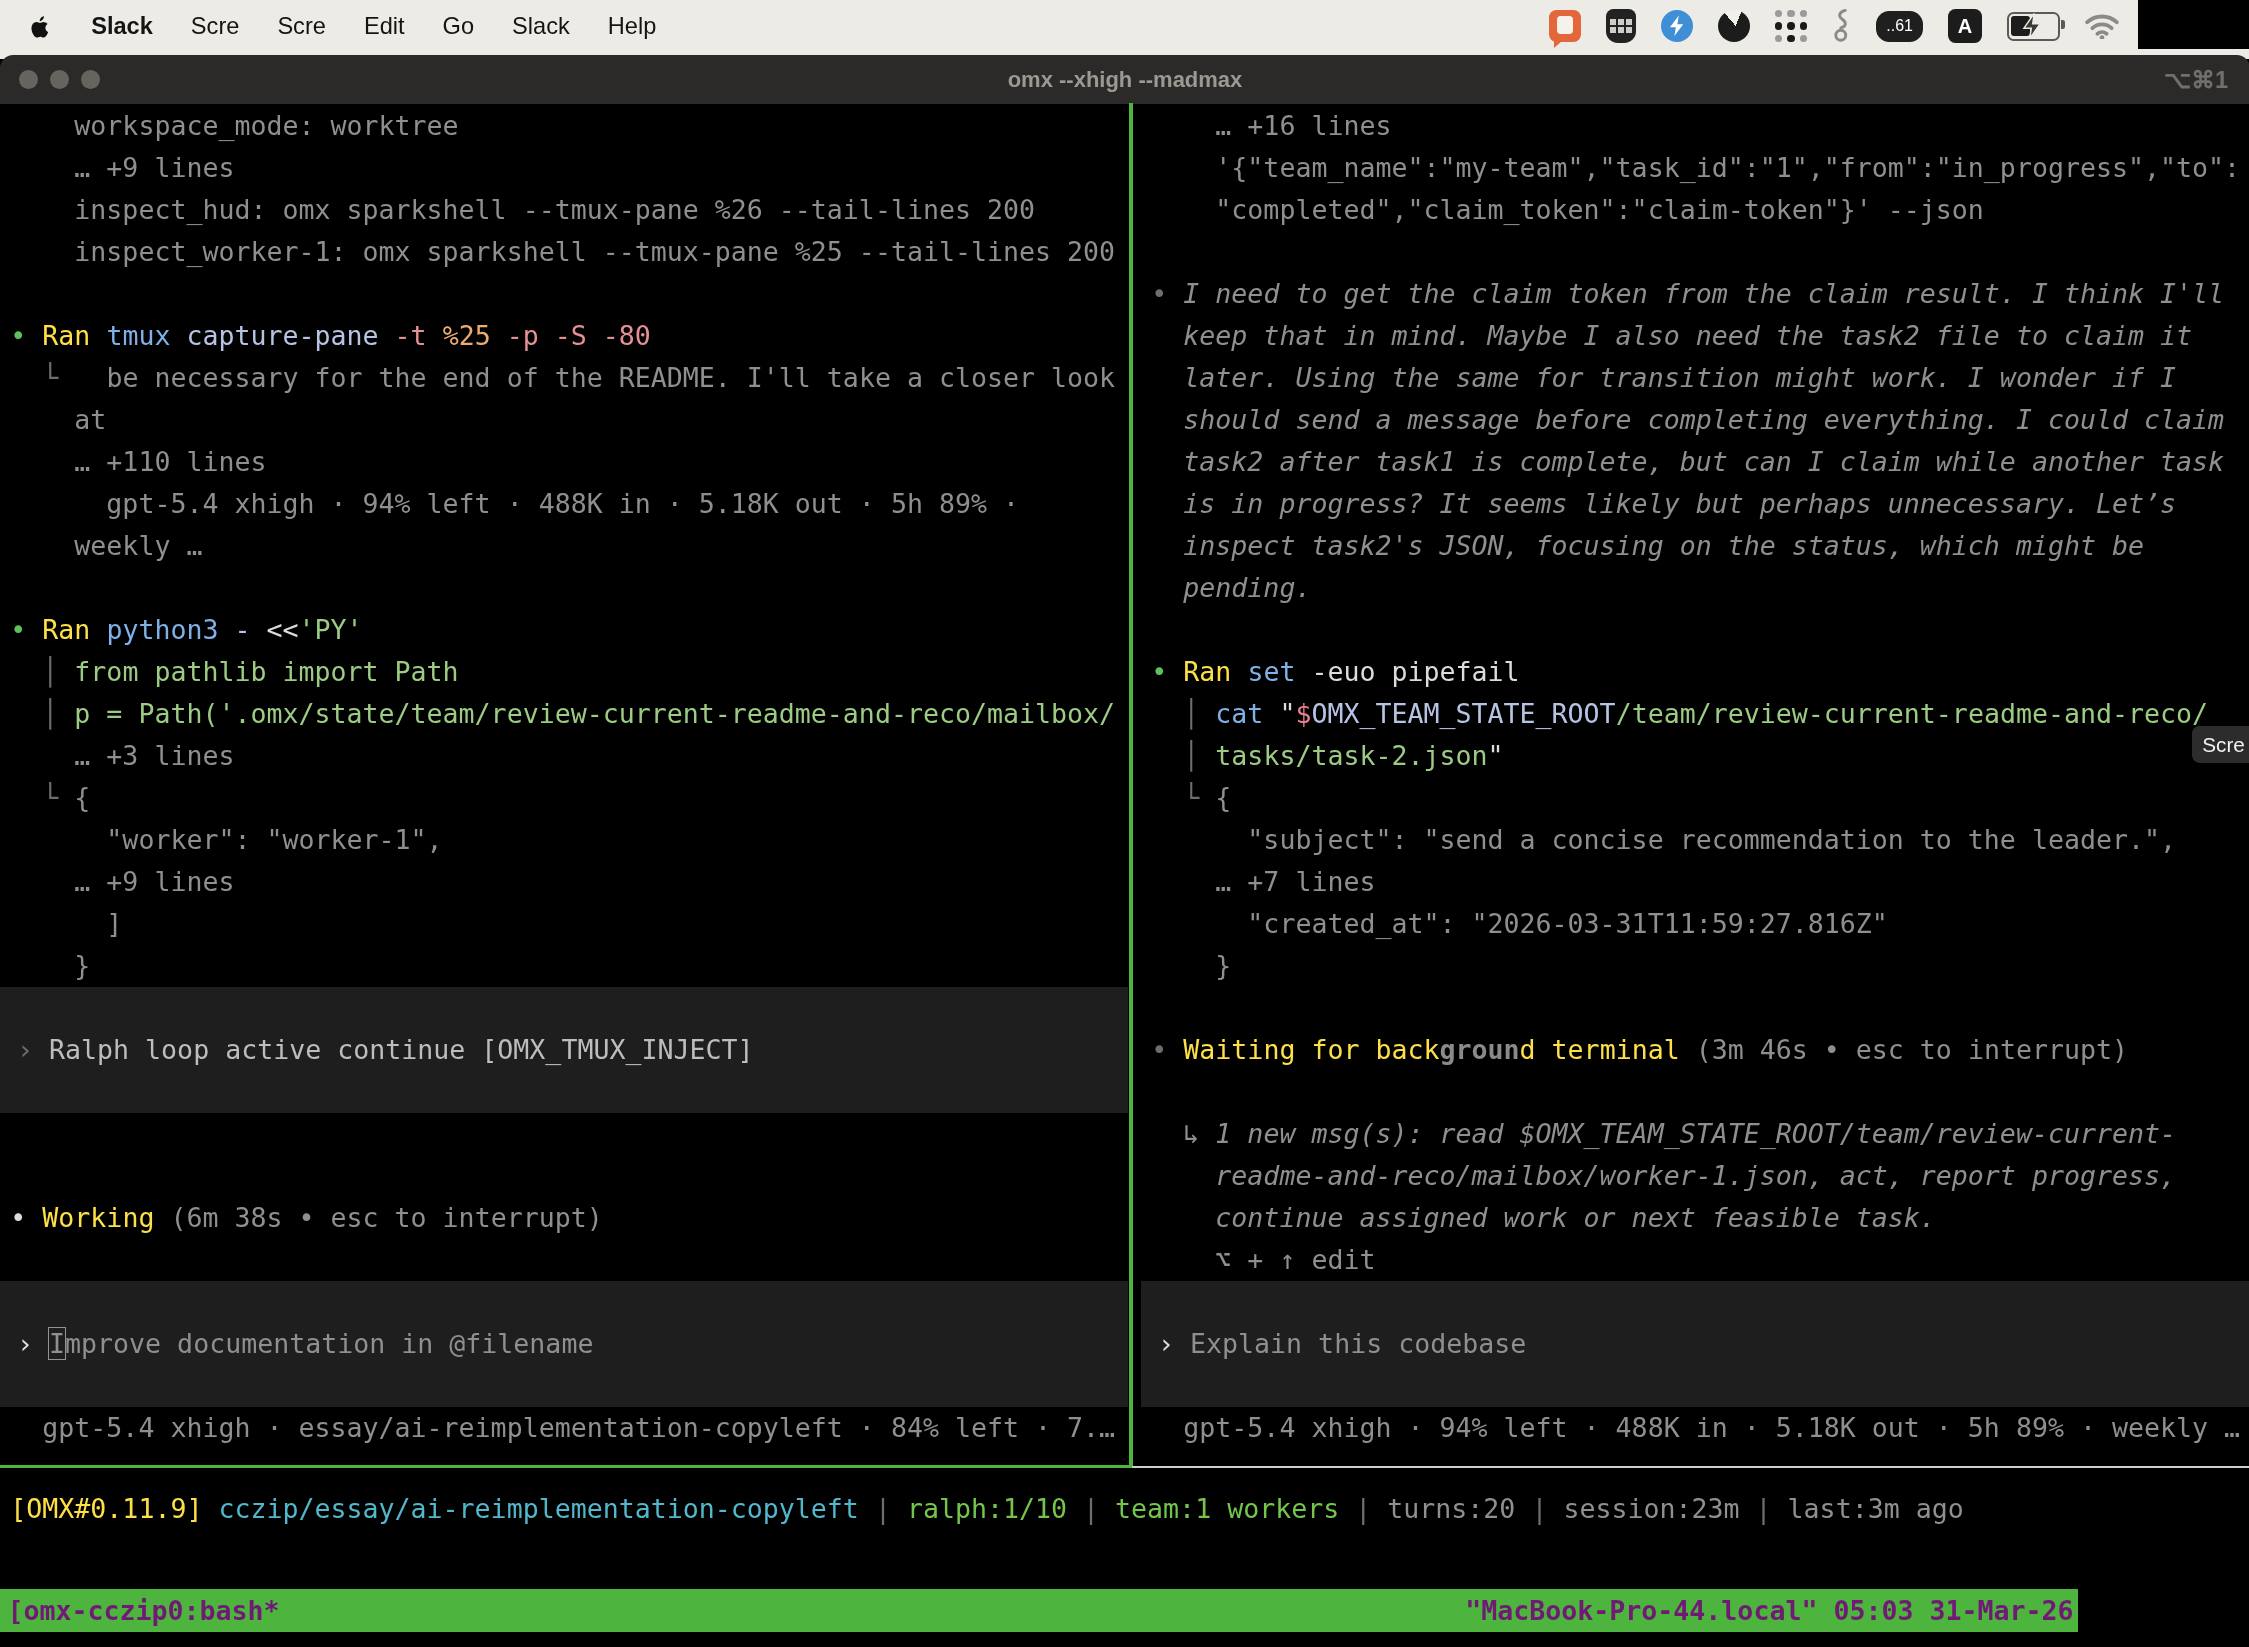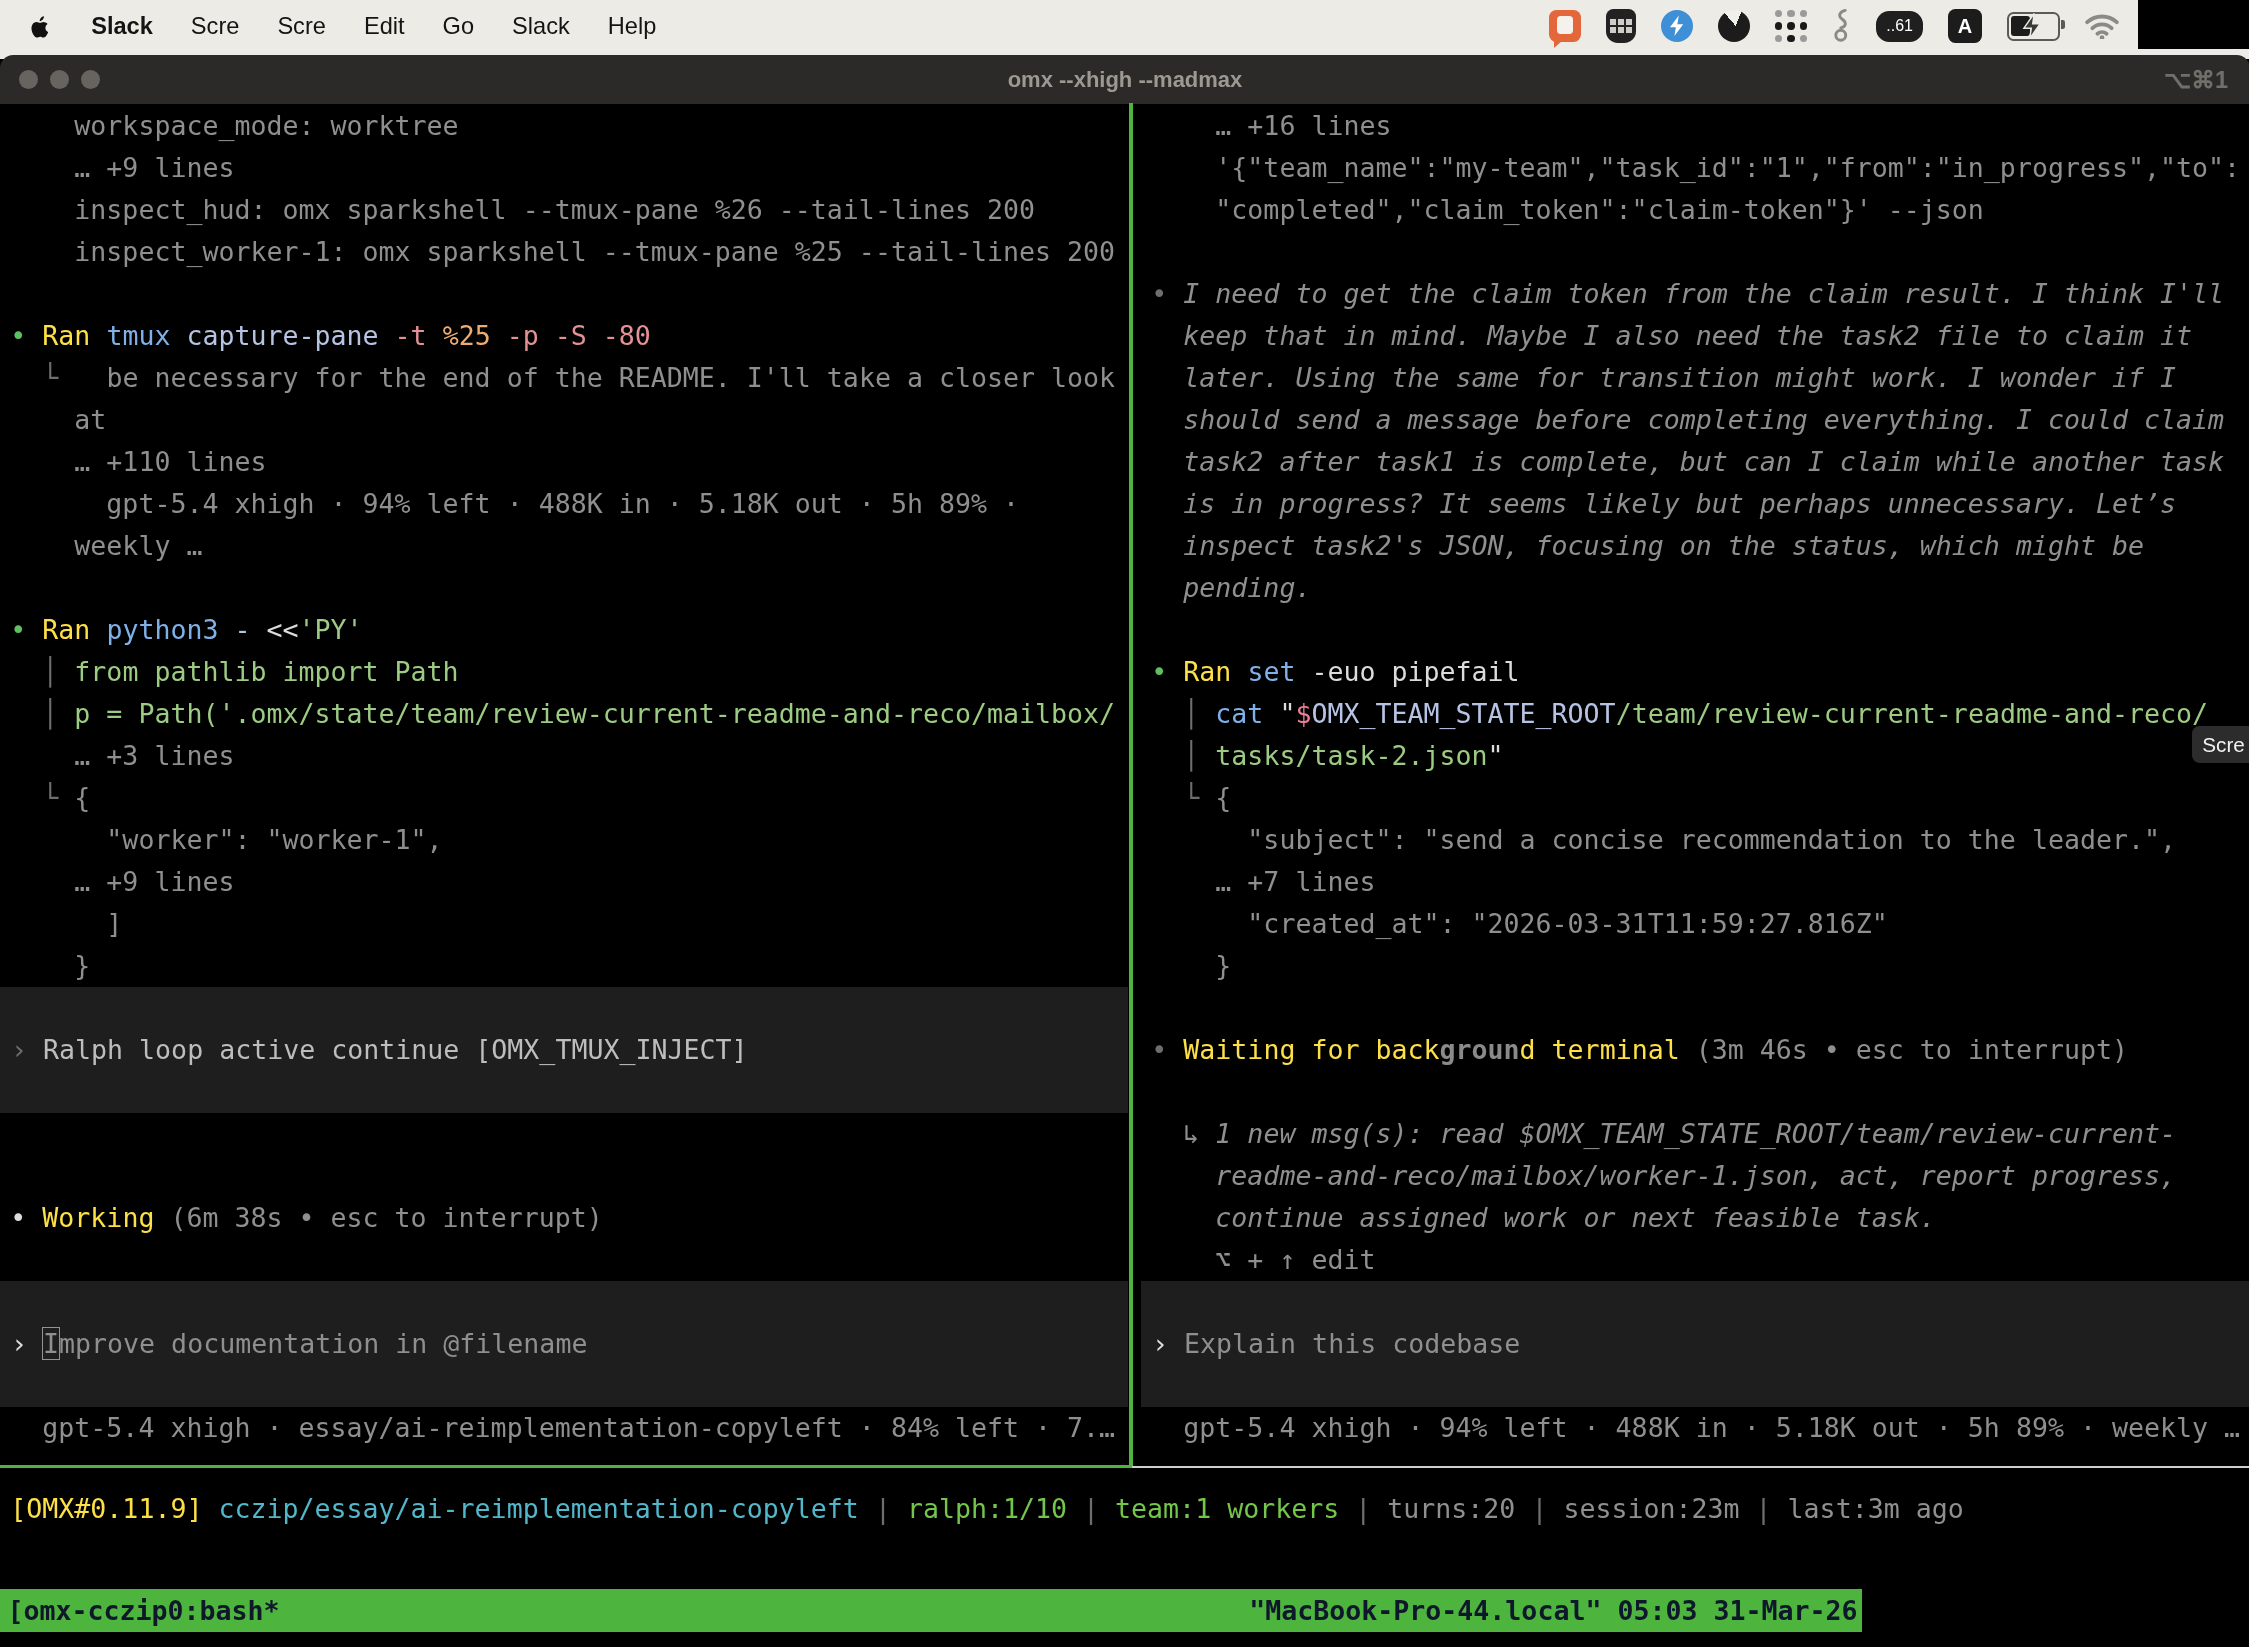--- a/index.html
+++ b/index.html
@@ -48,32 +48,32 @@
   #deskstrip{position:absolute;left:0;top:49px;width:2250px;height:10.3px;background:#edebe5;}
   
   .pane{position:absolute;top:103px;height:1362px;overflow:hidden;font-size:26.6px;line-height:42px;
         padding:1.5px 0 0 10.3px;white-space:pre;}
   #pane-left{left:0;width:1118px;}
   #pane-right{left:1141px;width:1109px;}
   #pane-divider{position:absolute;left:1129px;top:103px;width:3.7px;height:1365px;background:#4db53e;}
   #pane-left-border{position:absolute;left:0;top:1465px;width:1129px;height:3px;background:#4db53e;}
   #pane-right-border{position:absolute;left:1132px;top:1466px;width:1118px;height:2.2px;background:#cfcfcf;}
   .tl{min-height:42px;}
-  .band{background:#1e1e1e;margin-left:-10.3px;padding:42px 0 42px 11px;}
+  .band{background:#1e1e1e;margin-left:-10.3px;padding:42px 0 42px 17px;}
   .c-g{color:#8f8f8f}.c-gd{color:#6e6e6e}.c-w{color:#fde047;font-weight:normal}
   .c-wn{color:#dcdcdc}.c-lg{color:#bdbdbd}.c-bl{color:#7fb1e8}.c-lv{color:#b7c3e3}
   .c-sa{color:#e59095}.c-or{color:#edab72}.c-gr{color:#9ccb83}.c-pk{color:#e87f95}
   .c-gb{color:#5fc05f}.c-it{color:#8f8f8f;font-style:italic}
   .c-shim{color:#8a8a8a;font-weight:bold}
   .c-cy{color:#52b7cb}.c-grn2{color:#74c64b}
   .c-cur{outline:1.5px solid #939393;outline-offset:0.7px;color:#909090}
   
   #omx-status{position:absolute;left:10.3px;top:1488px;font-size:26.6px;line-height:42px;white-space:pre;}
-  #tmuxbar{position:absolute;left:0;top:1589px;width:1862px;height:43px;background:#4db53e;
-           color:#0f172a;font-size:26.6px;font-weight:bold;display:flex;align-items:center;}
+  #tmuxbar{position:absolute;left:0;top:1589px;width:2078px;height:43px;background:#4db53e;
+           color:#701a75;font-size:26.6px;font-weight:bold;display:flex;align-items:center;}
   #tmuxbar .left{padding-left:7.4px;}
   #tmuxbar .right{margin-left:auto;padding-right:4.4px;}
   
   #screen-tooltip{position:absolute;left:2192px;top:726px;width:58px;height:37px;background:#2c2c2c;
                   border-radius:7.4px 0 0 7.4px;color:#f2f2f2;font-family:"Liberation Sans",sans-serif;
                   font-size:20.7px;line-height:37px;padding-left:10.3px;z-index:5;}
 </style>
 </head>
 <body>
 

